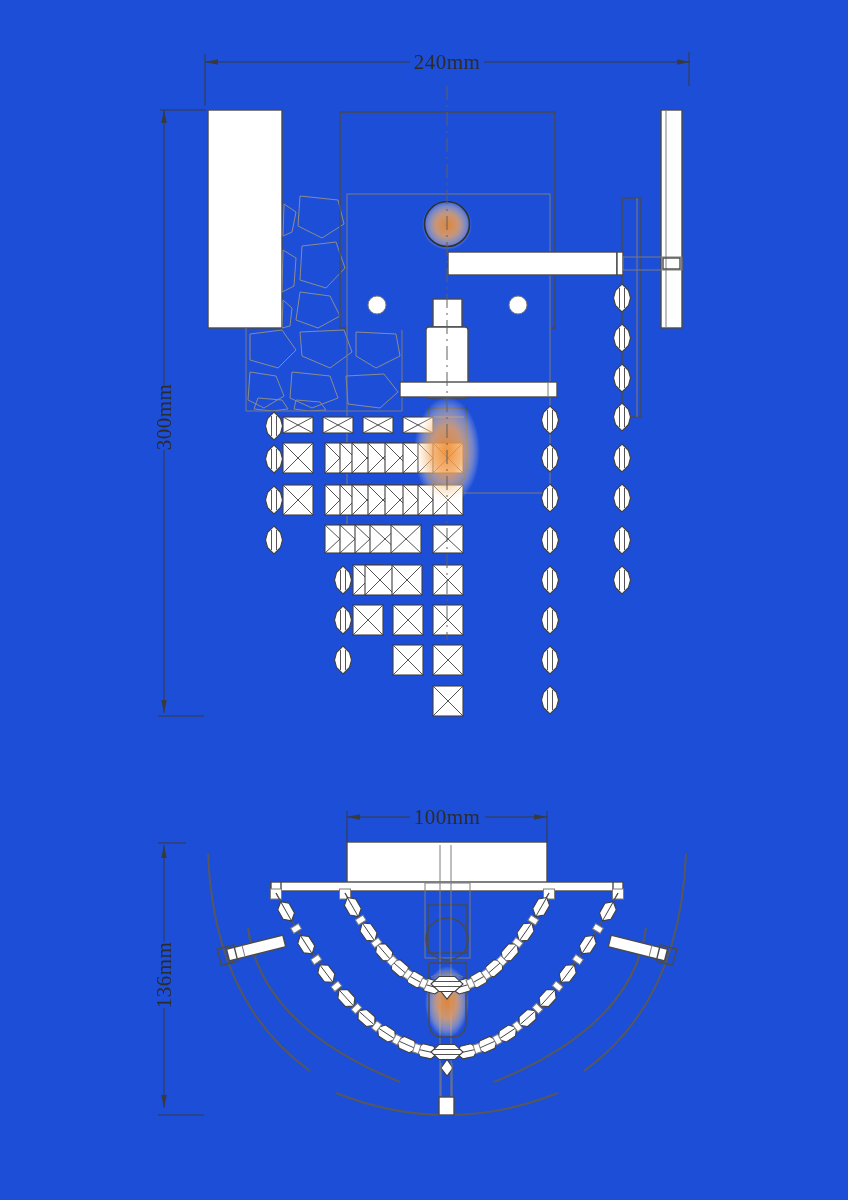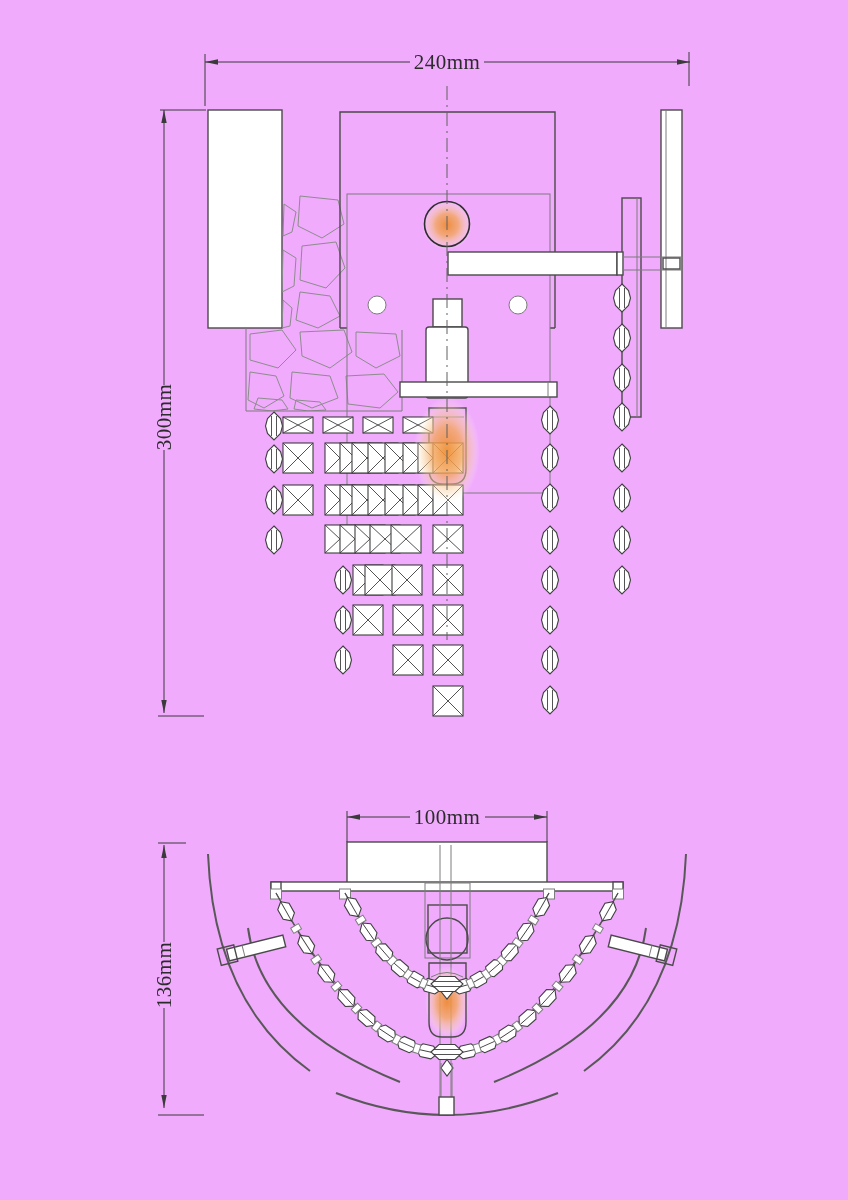--- a/index.html
+++ b/index.html
@@ -1,16 +1,16 @@
 <!DOCTYPE html>
 <html><head>
 <meta charset="utf-8">
 <style>
   html,body{margin:0;padding:0;background:#ffffff;}
-  .canvas{position:relative;width:848px;height:1200px;background:#f0abfc;overflow:hidden;}
+  .canvas{position:relative;width:848px;height:1200px;background:#1d4ed8;overflow:hidden;}
   svg{display:block;}
   .outline   { fill:#ffffff; stroke:#4a4a4a; stroke-width:1.4; }
   .outline-n { fill:none;    stroke:#4a4a4a; stroke-width:1.4; }
   .thin      { fill:none;    stroke:#7d7d7d; stroke-width:1;   }
   .thin-f    { fill:#ffffff; stroke:#7d7d7d; stroke-width:1;   }
   .cr        { fill:#ffffff; stroke:#3f3f3f; stroke-width:1.1; }
   .crl       { fill:none;    stroke:#3f3f3f; stroke-width:0.9; }
   .bead      { fill:#ffffff; stroke:#3f3f3f; stroke-width:1.1; }
   .wire      { fill:none;    stroke:#555555; stroke-width:1.1; }
   .arc       { fill:none;    stroke:#585858; stroke-width:2;   }

